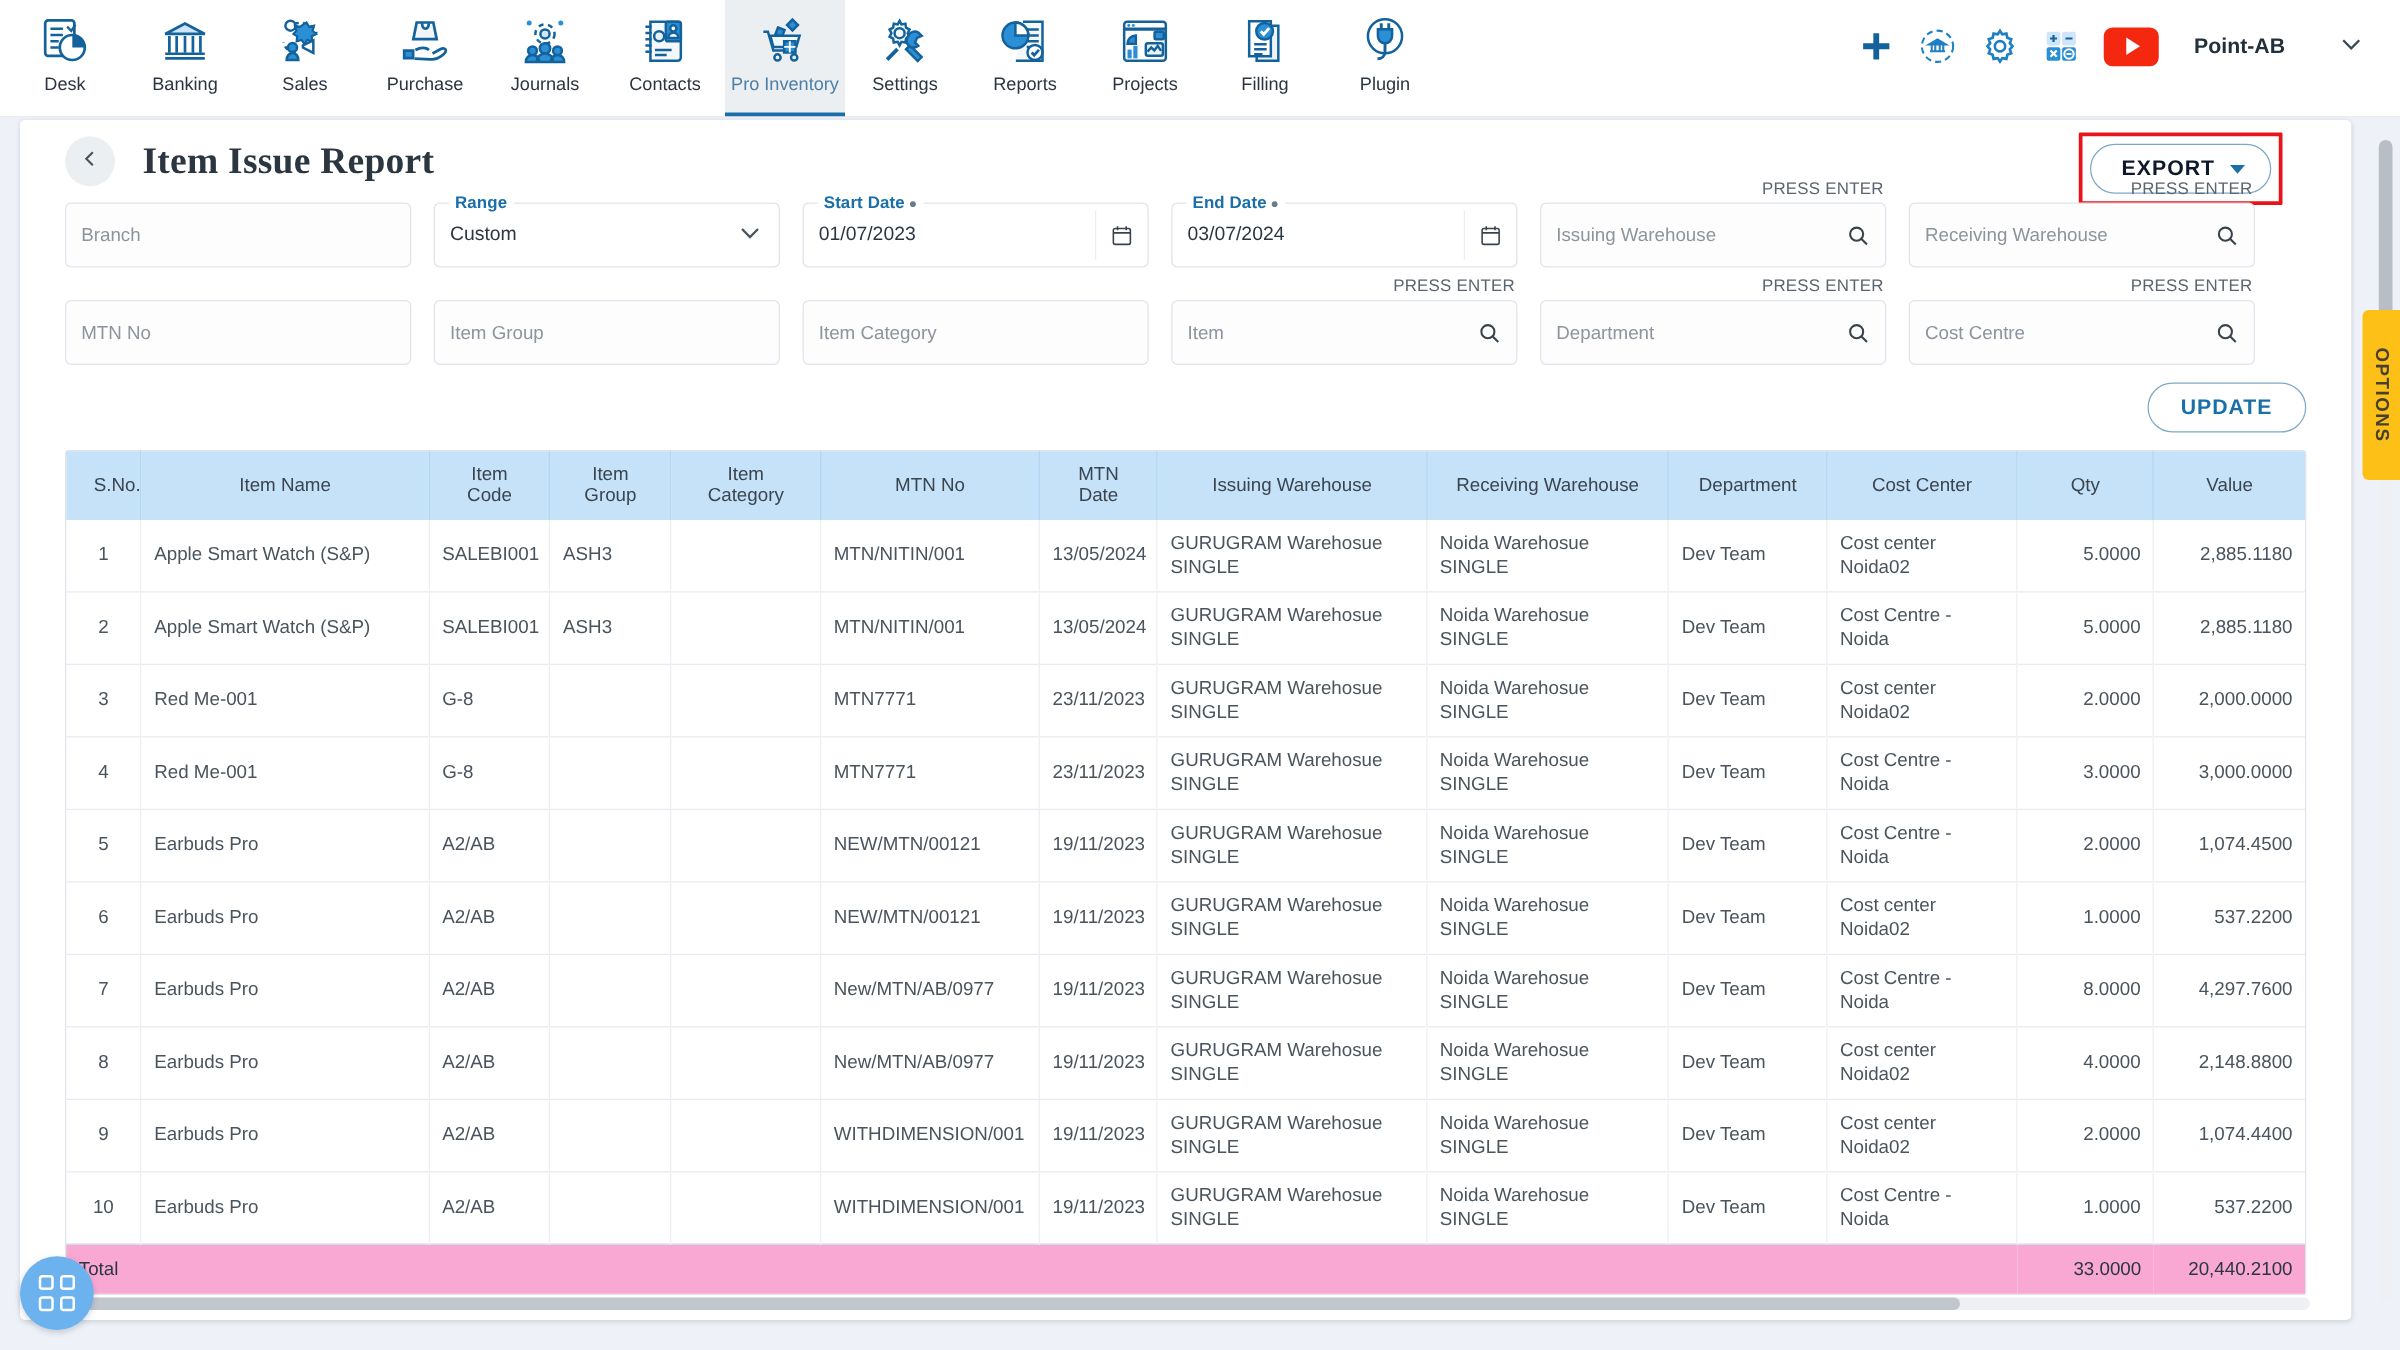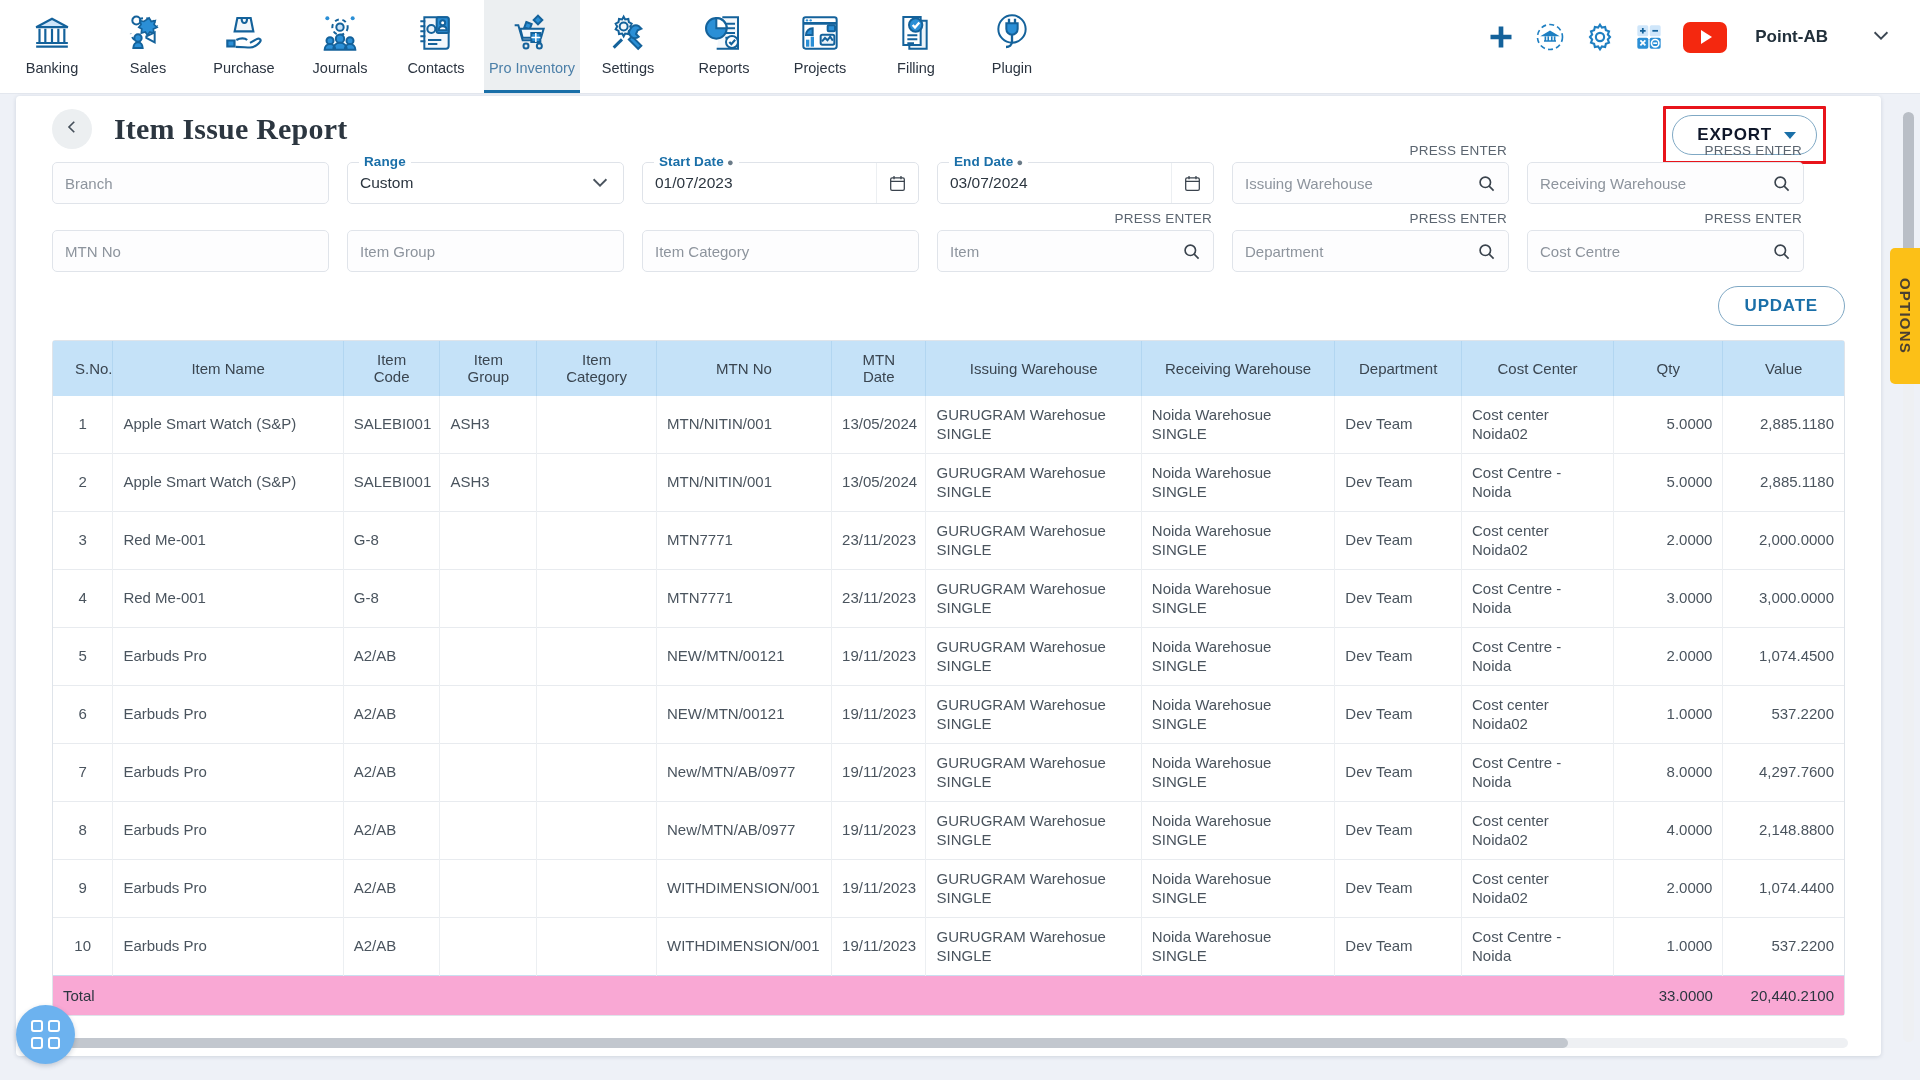--- a/index.html
+++ b/index.html
@@ -104,21 +104,21 @@
     border-right: 6px solid transparent;
     border-top: 7px solid #1a6fa8;
   }
 
   
   .filters { position: relative; padding: 0 36px; }
   .frow { display: flex; gap: 18px; }
   .fcell { width: 277px; position: relative; }
 
   .field {
-    height: 42px; border: 1px solid #e0e4ea; border-radius: 5px;
+    height: 52px; border: 1px solid #e0e4ea; border-radius: 5px;
     background: #fdfdfe; display: flex; align-items: center;
     padding: 0 12px; font-size: 15px;
   }
   .field .ph { color: #8d949d; font-size: 15px; }
   .field .val { color: #2c3640; font-size: 15.5px; }
 
   
   .field.outlined { border: 1px solid #dfe3e9; background: #fff; position: relative; }
   .outlined-label {
     position: absolute; top: -9px; left: 11px;
@@ -248,20 +248,32 @@
   .grid-ico i {
     display: block; width: 12px; height: 12px;
     border: 2.5px solid #fff; border-radius: 3px;
   }
 </style>
 </head>
 <body>
 
 <div class="topnav">
   <div class="nav-items" id="nav-items">
+      <div class="nav-item">
+        <span class="nav-ico">
+          <svg width="40" height="40" viewBox="0 0 24 24">
+            <rect x="2.5" y="2" width="14" height="17" rx="1.4" fill="#fff" stroke="#14629b" stroke-width="1.3"></rect>
+            <path d="M5 6h6M5 9h6M5 12h4M5 15h4" stroke="#14629b" stroke-width="1.1"></path>
+            <path d="M13 5l2 2 2-3" stroke="#14629b" stroke-width="1.1" fill="none"></path>
+            <circle cx="15.5" cy="15" r="6" fill="#fff" stroke="#14629b" stroke-width="1.3"></circle>
+            <path d="M15.5 9a6 6 0 016 6h-6z" fill="#14629b"></path>
+          </svg>
+        </span>
+        <span class="nav-lbl">Desk</span>
+      </div>
       <div class="nav-item">
         <span class="nav-ico">
           <svg width="40" height="40" viewBox="0 0 24 24" fill="none" stroke="#14629b" stroke-width="1.3">
             <path d="M2.5 8.5L12 3.5l9.5 5z" fill="#cfe6fa"></path>
             <path d="M4.5 9.5v8M8 9.5v8M12 9.5v8M15.8 9.5v8M19.4 9.5v8"></path>
             <path d="M2.5 18h19M2.5 20.2h19"></path>
           </svg>
         </span>
         <span class="nav-lbl">Banking</span>
       </div>

